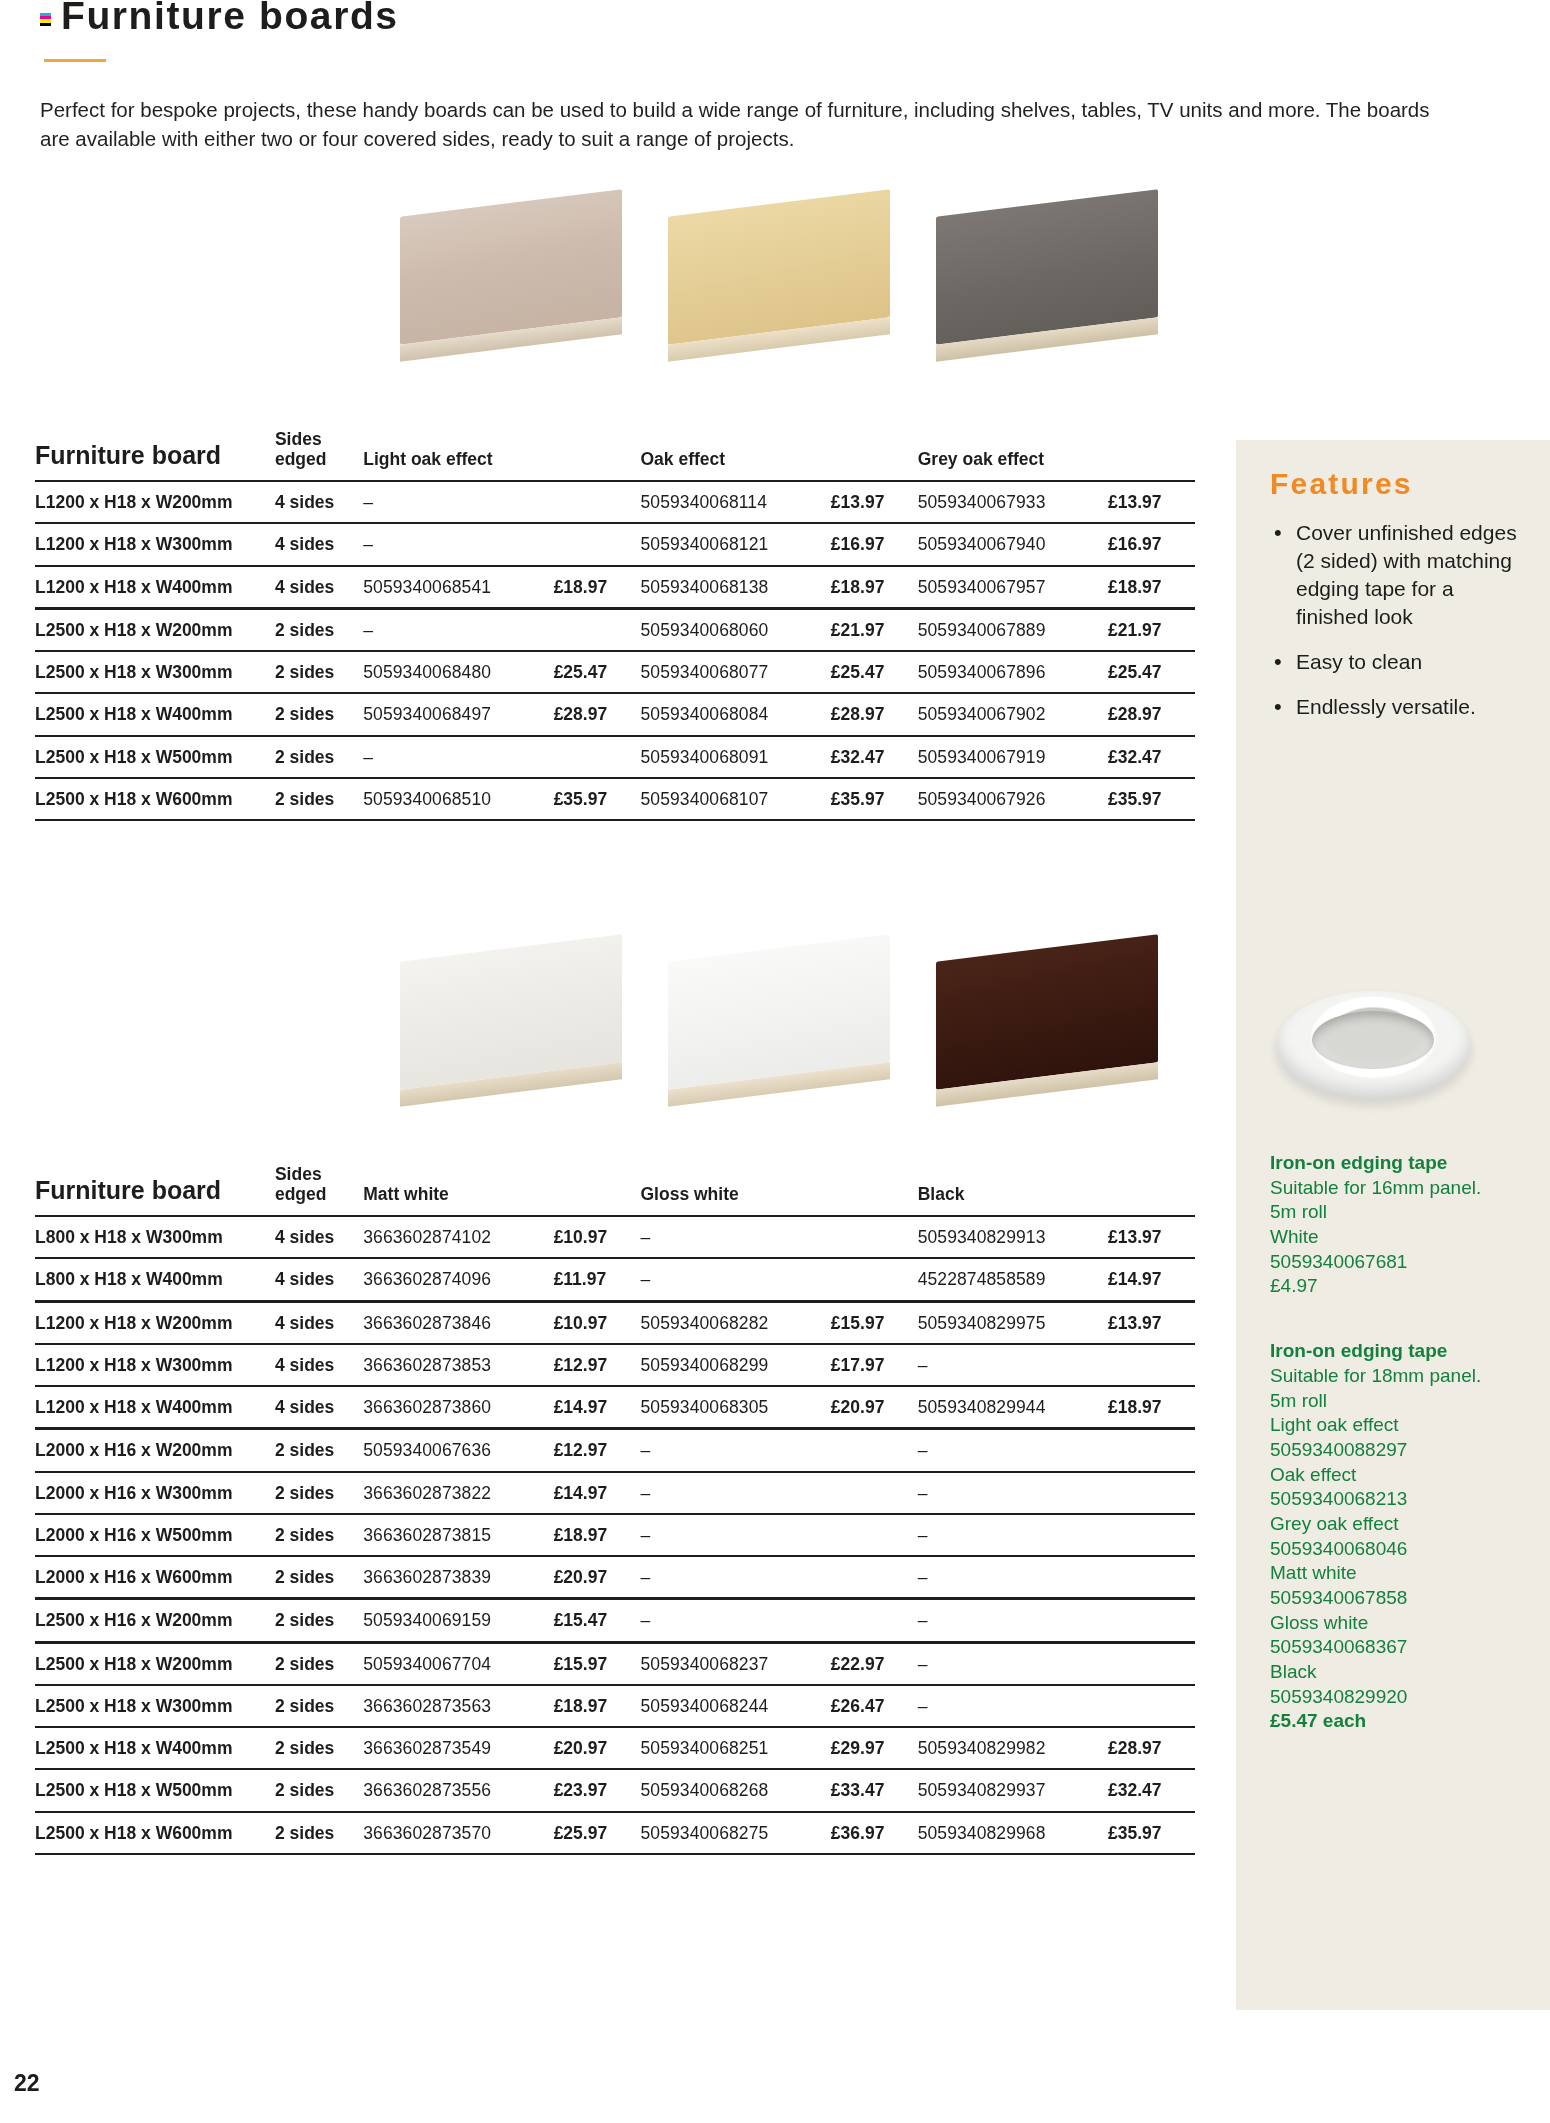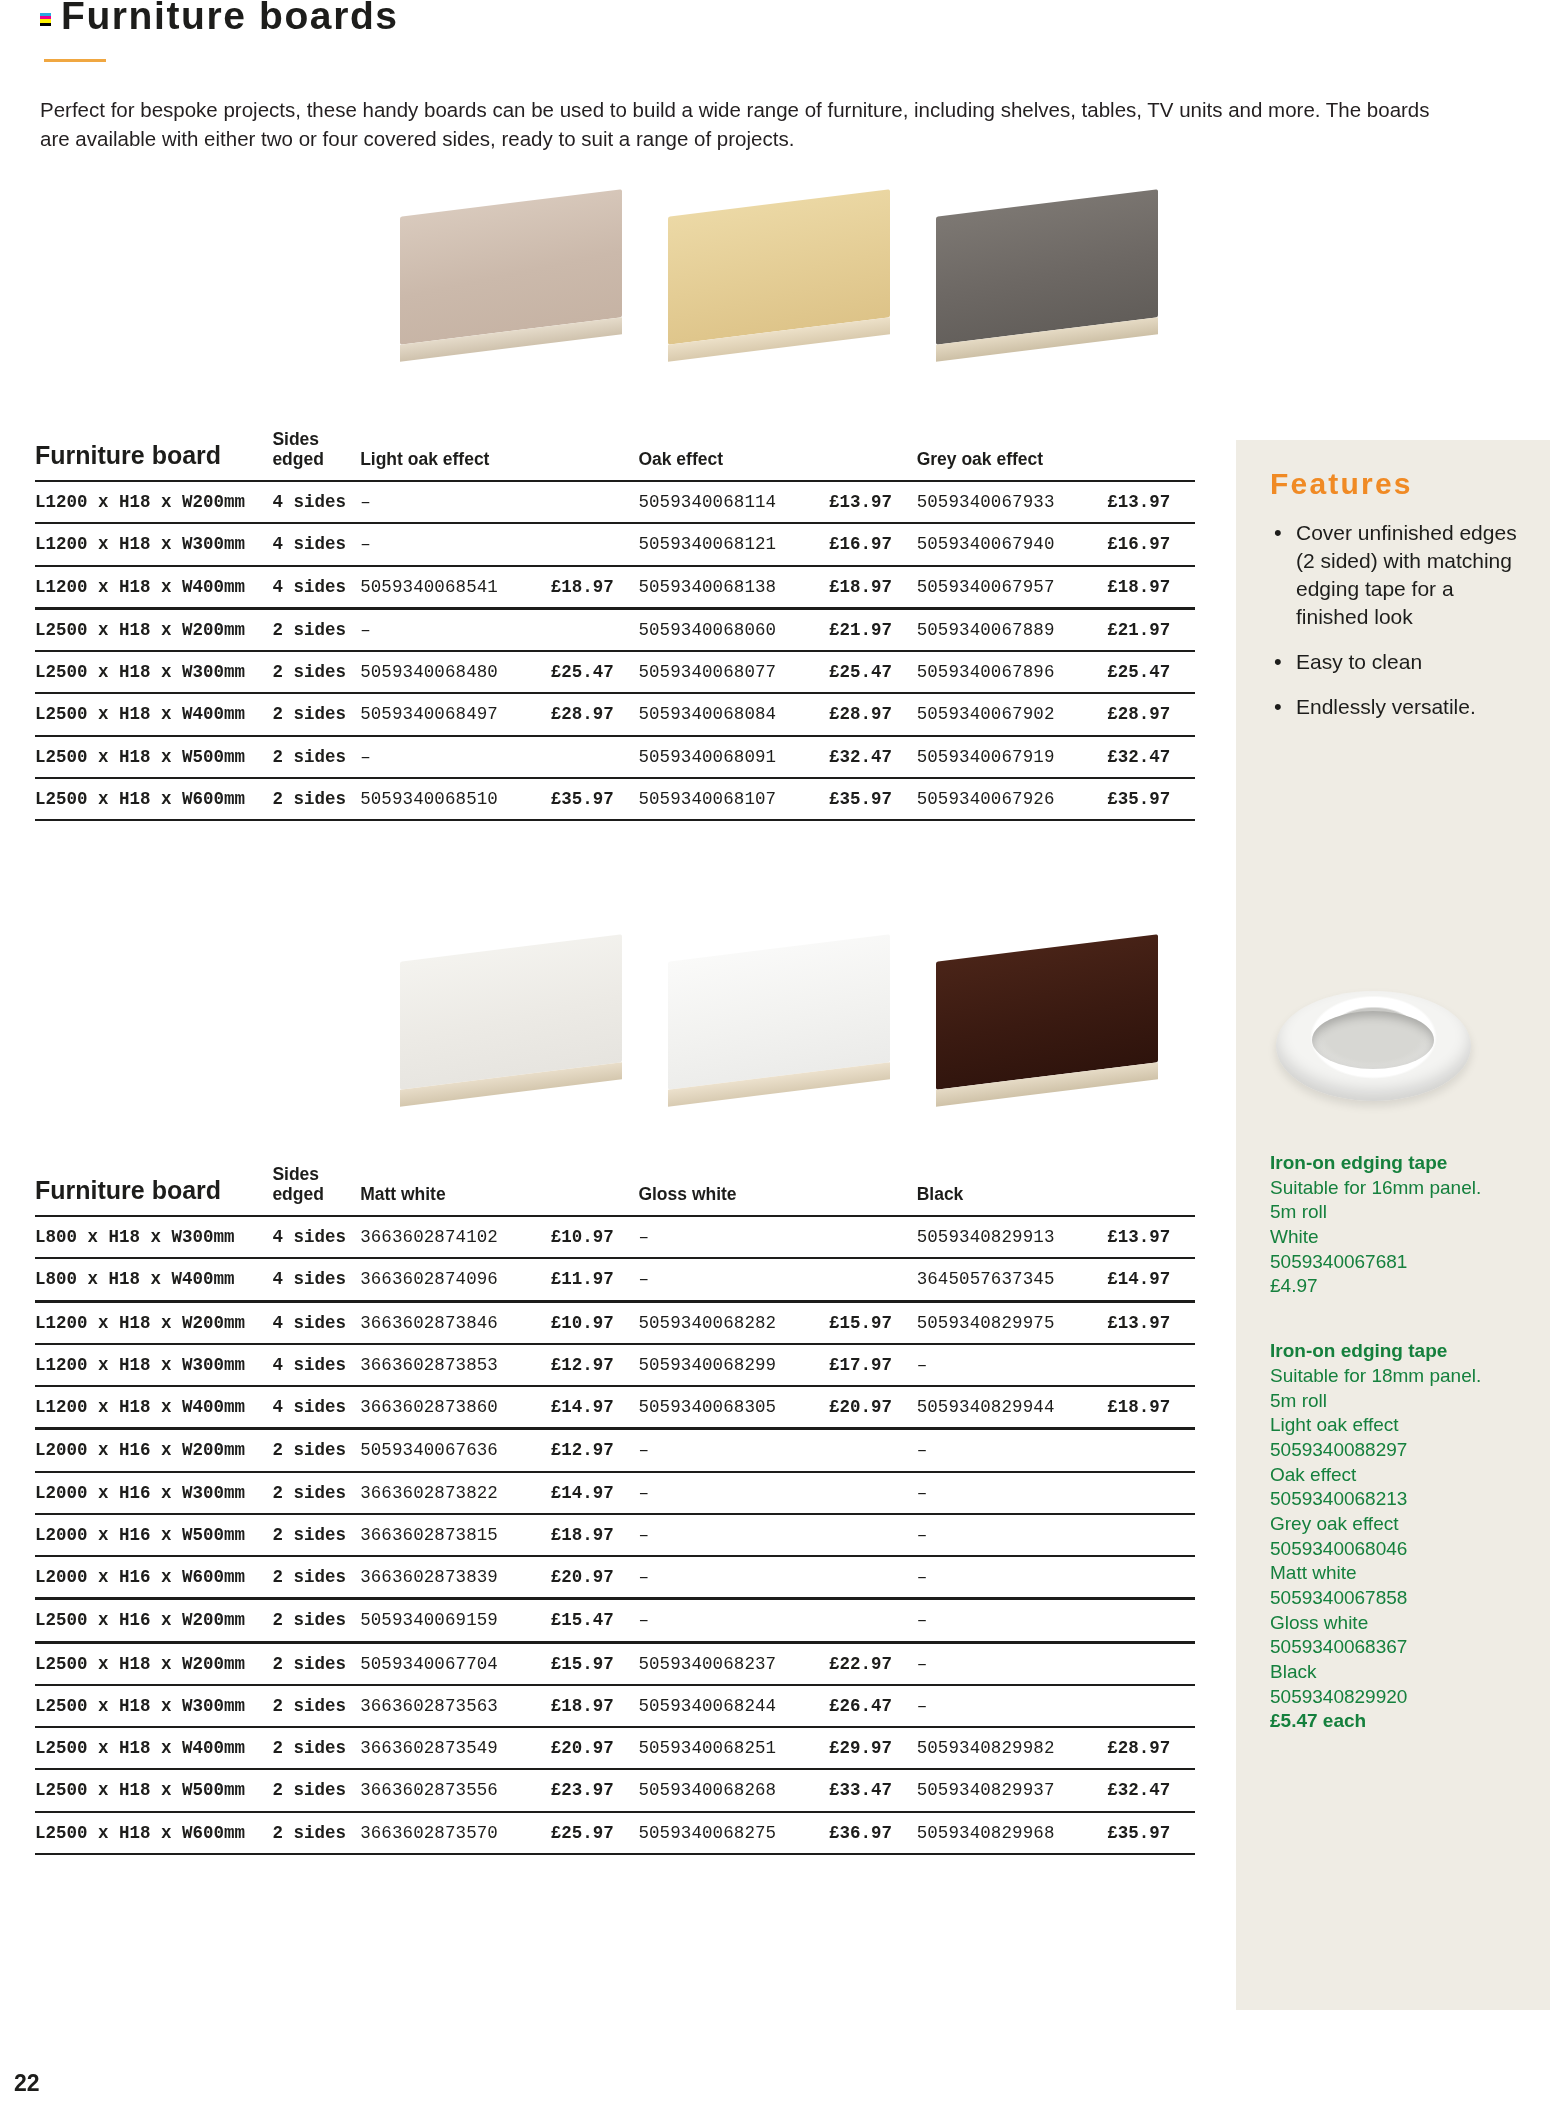--- a/index.html
+++ b/index.html
@@ -42,21 +42,21 @@
   }
 
   
   .tbl { position:absolute; left:35px; width:1160px; border-collapse:collapse; }
   .tbl th, .tbl td { text-align:left; padding:0; vertical-align:bottom; }
   .tbl thead th {
     font-size:17.5px; font-weight:bold; color:#1d1d1b;
     padding-bottom:11px; vertical-align:bottom; line-height:1.12;
   }
   .tbl thead th.big { font-size:25px; }
-  .tbl tbody tr { border-top:2.2px solid #1d1d1b;font-family:Liberation Mono, monospace; }
+  .tbl tbody tr { border-top:2.2px solid #1d1d1b; }
   .tbl tbody tr:last-child { border-bottom:2.2px solid #1d1d1b;margin-left:20px; }
   .tbl tbody td {
     font-size:17.5px; padding:11px 0 10px 0; color:#1d1d1b; line-height:1.1;
   }
   .tbl tbody td.nm { font-weight:bold; font-size:17.5px; }
   .tbl tbody td.sides { font-weight:bold; }
   .tbl tbody td.code { font-weight:normal; letter-spacing:0.1px; }
   .tbl tbody td.price { font-weight:bold; }
   .col-name  { width:260px; }
   .col-sides { width:94px; }
@@ -307,21 +307,21 @@
         <td class="code">5059340829913</td>
         <td class="price">£13.97</td>
       </tr>
       <tr>
         <td class="nm">L800 x H18 x W400mm</td>
         <td class="sides">4 sides</td>
         <td class="code">3663602874096</td>
         <td class="price">£11.97</td>
         <td class="code">–</td>
         <td class="price"></td>
-        <td class="code">3645057637345</td>
+        <td class="code">4522874858589</td>
         <td class="price">£14.97</td>
       </tr>
       <tr class="grp-top">
         <td class="nm">L1200 x H18 x W200mm</td>
         <td class="sides">4 sides</td>
         <td class="code">3663602873846</td>
         <td class="price">£10.97</td>
         <td class="code">5059340068282</td>
         <td class="price">£15.97</td>
         <td class="code">5059340829975</td>

